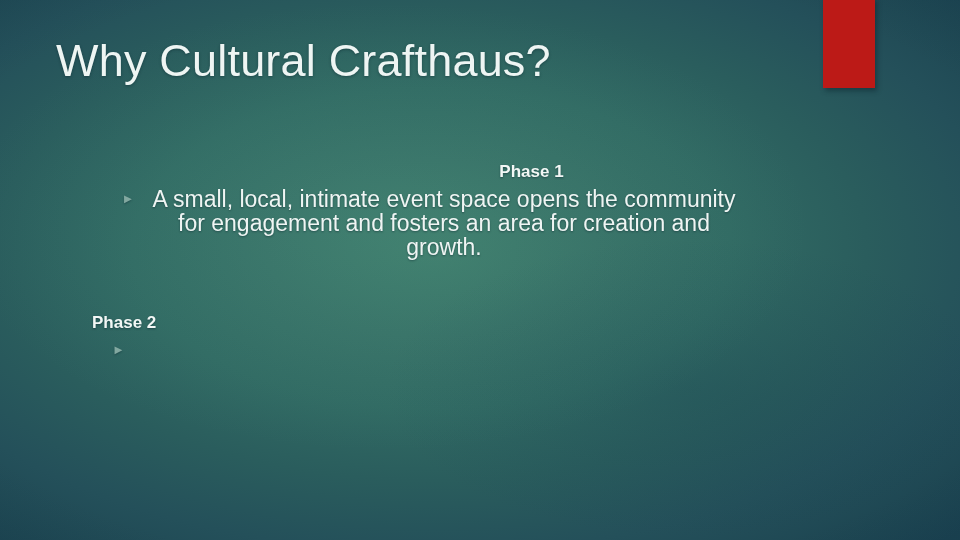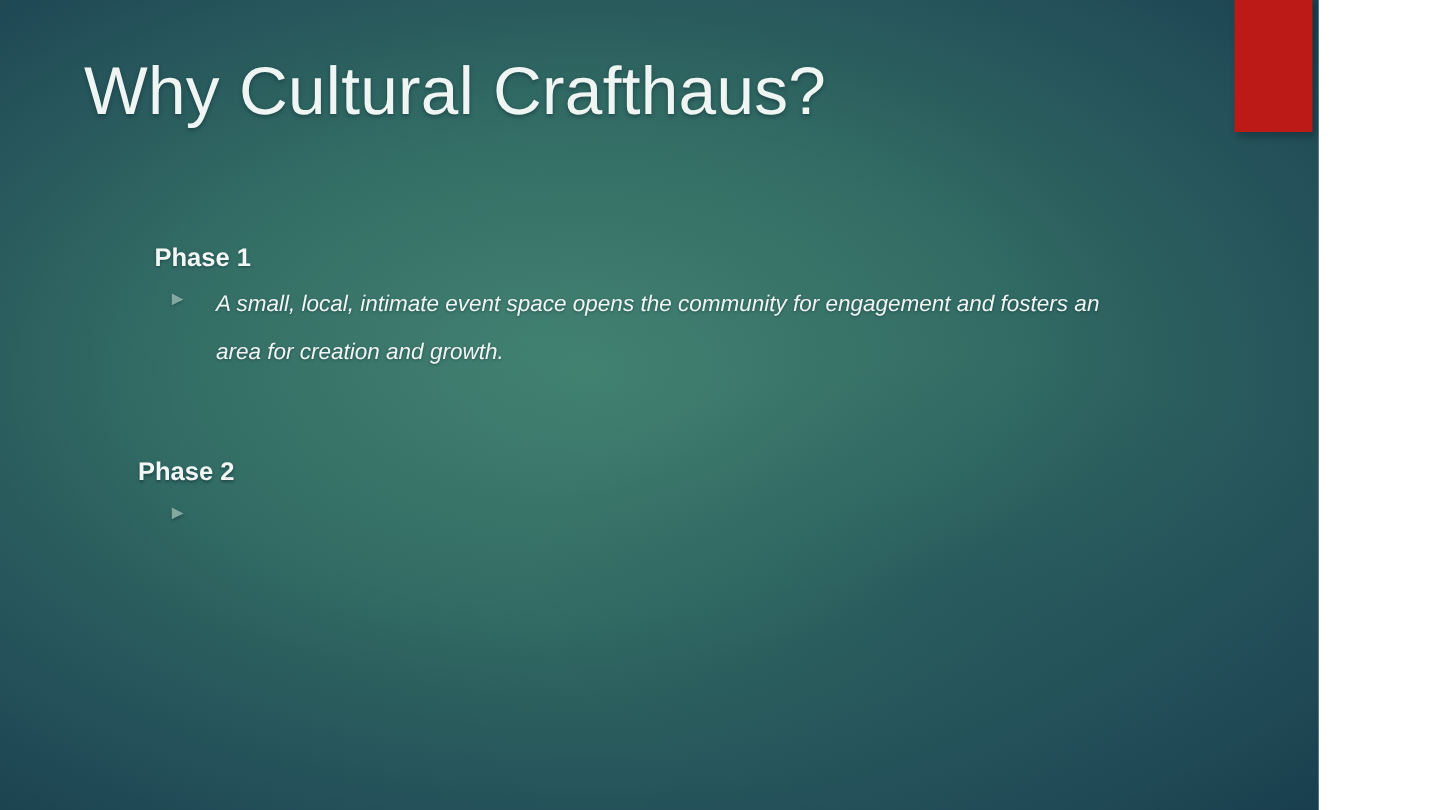--- a/index.html
+++ b/index.html
@@ -8,21 +8,21 @@
   }
   body {
     width: 960px;
     height: 540px;
     overflow: hidden;
     font-family: "Liberation Sans", sans-serif;
   }
 
   #slide {
     position: relative;
-    width: 879px;
+    width: 960px;
     height: 540px;
     overflow: hidden;
     background-color: #2a5f5c;
     background-image:
       radial-gradient(ellipse 78% 74% at 45% 46%,
         #3d7a6a 0%,
         #377066 22%,
         #316a63 40%,
         #2a5d5d 58%,
         #24505a 76%,
@@ -67,21 +67,21 @@
   #body {
     position: absolute;
     left: 0;
     top: 160px;
     width: 960px;
   }
 
   .phase-block {
     position: relative;
   }
-  .phase-block.block-0 { margin-left: 103px; }
+  .phase-block.block-0 { margin-left: 103px; text-align: center; }
   .phase-block.block-1 { margin-left: 92px; margin-top: 52px; }
 
   .phase-heading {
     font-size: 17px;
     font-weight: bold;
     color: #f2f7f5;
     line-height: 24px;
     text-shadow: 0 1px 2px rgba(10,35,45,0.5);
   }
 
@@ -98,26 +98,25 @@
     width: 32px;
     font-size: 13px;
     line-height: 24px;
     color: #82a8a0;
     text-shadow: 0 1px 2px rgba(10,35,45,0.4);
   }
 
   .bullet-text {
     flex: 0 1 auto;
     max-width: 600px;
-    font-size: 15px;
+    font-size: 23px;
     font-weight: 400;
-    line-height: 32px;
+    line-height: 24px;
     color: #eff5f3;
     text-shadow: 0 1px 2px rgba(10,35,45,0.45);
-    font-style: italic;
   }
 </style>
 </head>
 <body>
 
 <div id="slide">
 
   <div id="vignette"></div>
 
   <div id="accent-bar"></div>

